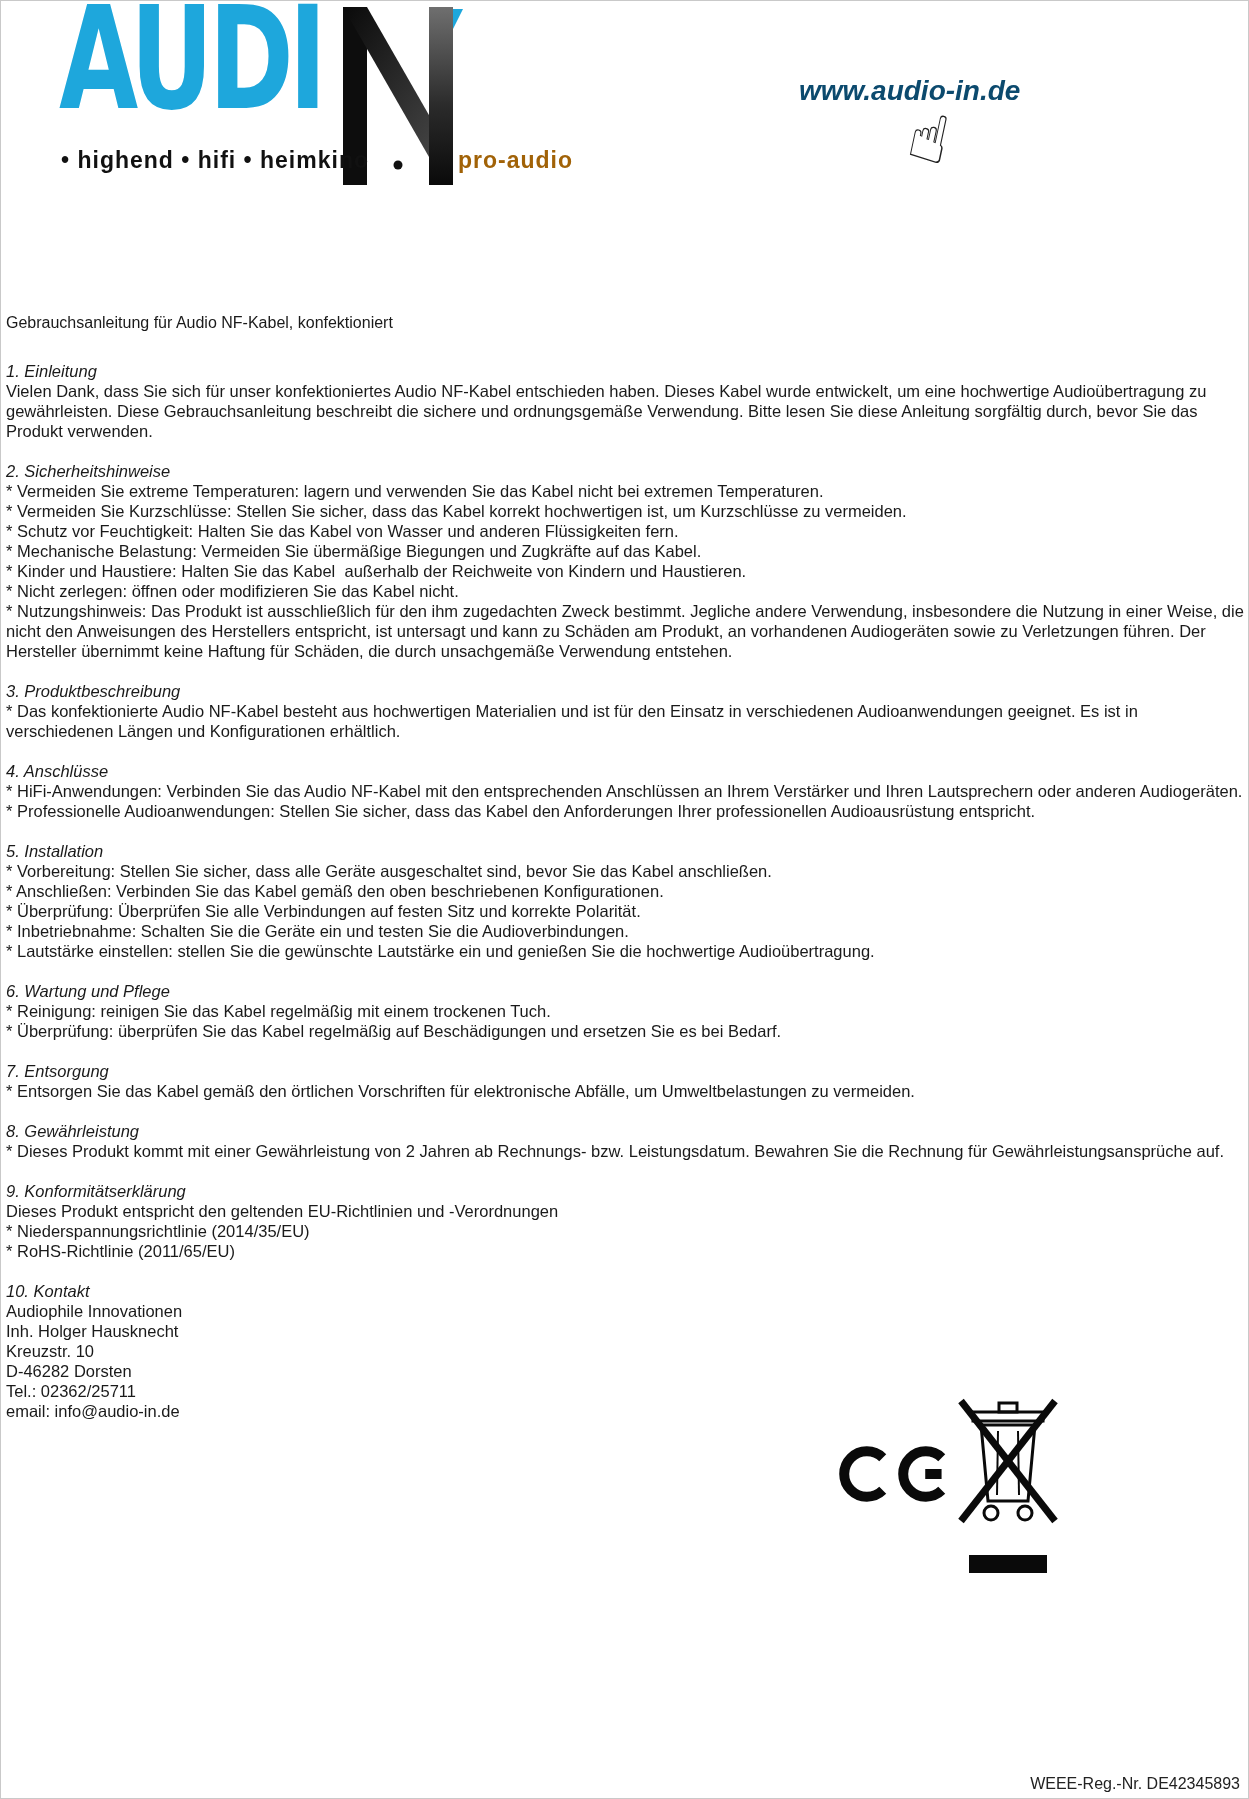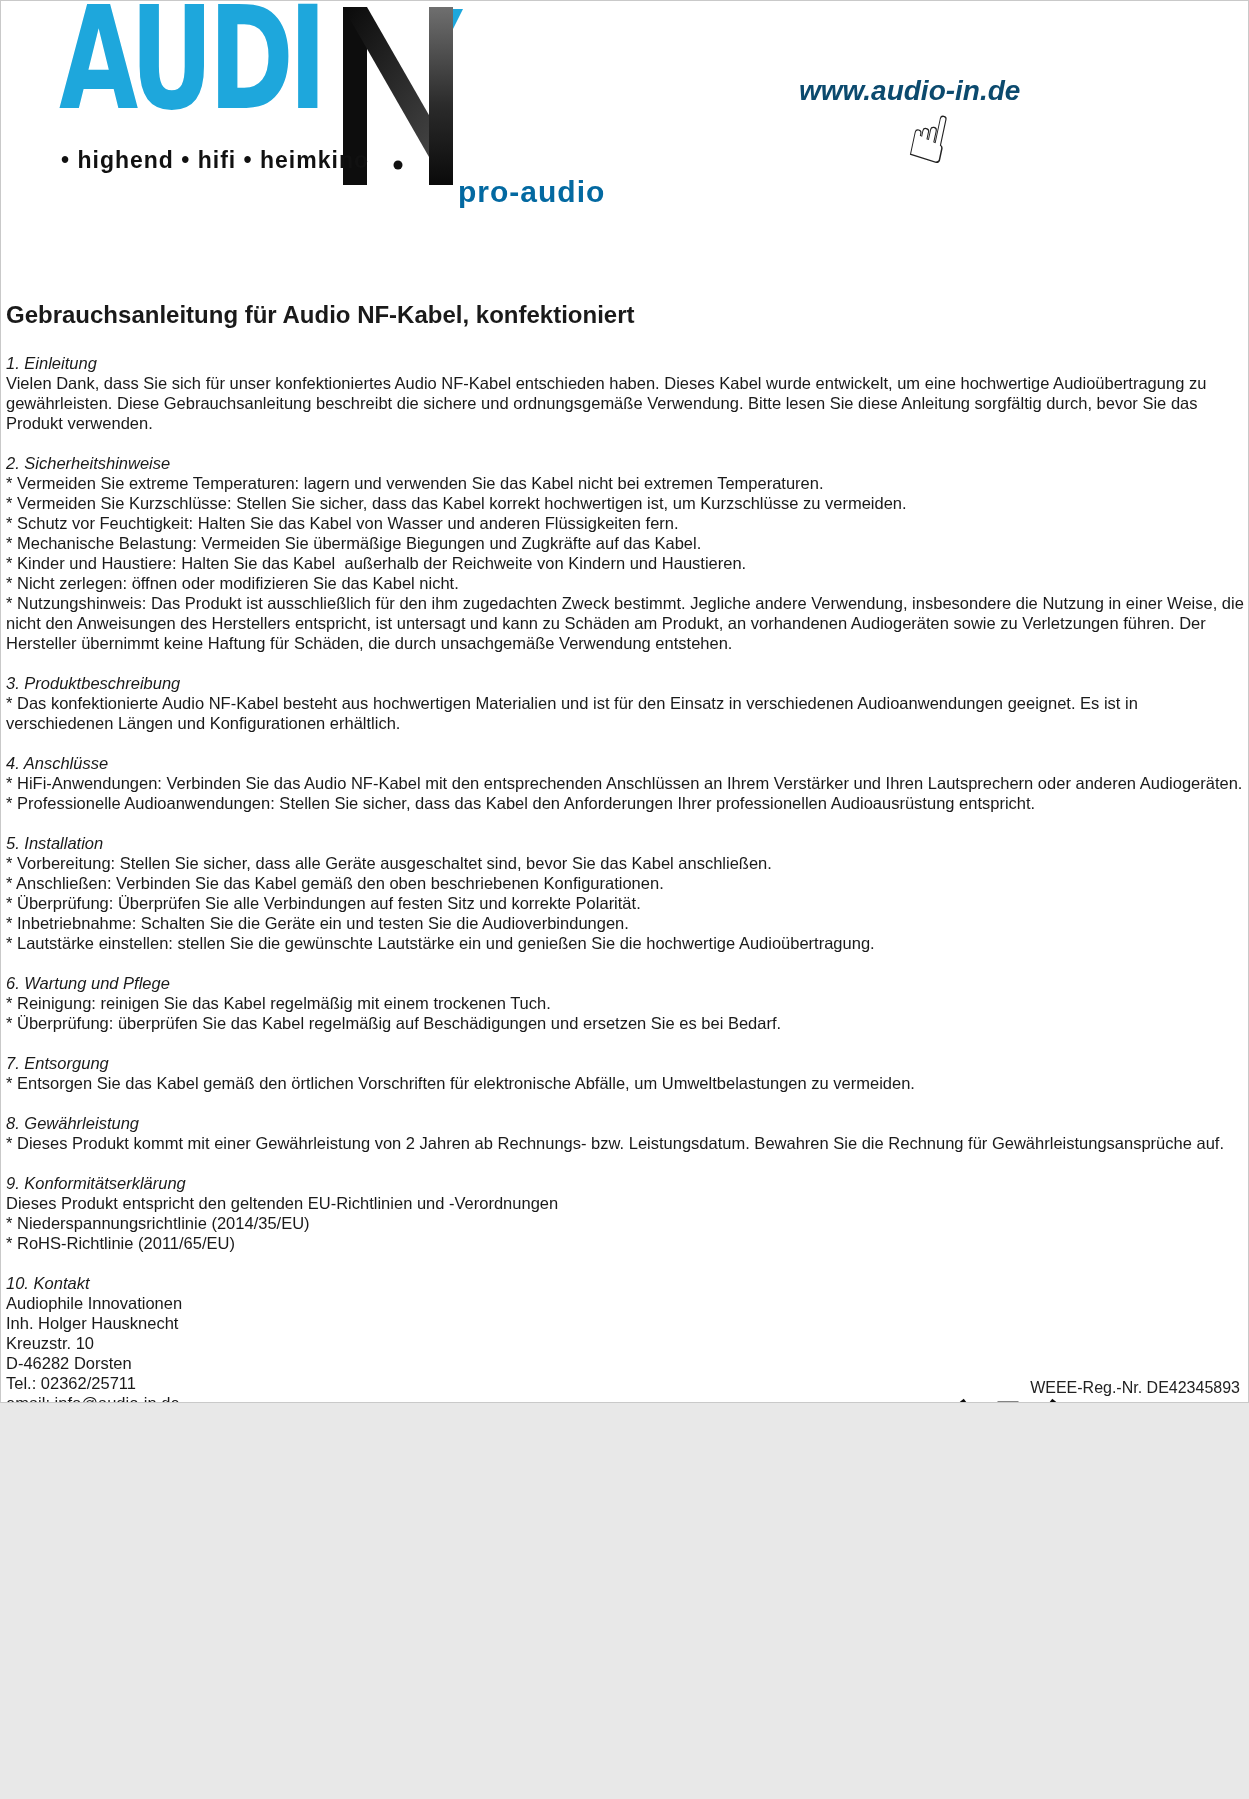--- a/index.html
+++ b/index.html
@@ -1,18 +1,18 @@
 <!DOCTYPE html>
 <html><head>
 <meta charset="utf-8">
 <style>
   html,body{margin:0;padding:0;background:#e8e8e8;}
   .page{
     position:relative;
-    width:1249px;height:1403px;
+    width:1249px;height:1799px;
     background:#ffffff;
     border:1px solid #c9c9c9;
     box-sizing:border-box;
     overflow:hidden;
     font-family:"Liberation Sans","DejaVu Sans",sans-serif;
     color:#1a1a1a;
   }
 
   
   .header{position:absolute;left:0;top:0;width:100%;height:230px;}
@@ -25,41 +25,40 @@
     white-space:nowrap;
   }
   .logo-n{position:absolute;left:332px;top:6px;}
   .tagline-left{
     position:absolute;left:60px;top:146px;
     font-size:23px;font-weight:700;letter-spacing:1px;color:#111;
     white-space:nowrap;
   }
   .tagline-right{
     position:absolute;left:457px;top:146px;
-    font-size:30px;font-weight:700;letter-spacing:1px;color:#0369a1;
+    font-size:23px;font-weight:700;letter-spacing:1px;color:#a16207;
     white-space:nowrap;
-    margin-top:28px;
   }
   .website{
     position:absolute;left:798px;top:74px;
     font-size:28px;font-weight:bold;font-style:italic;color:#0c4a6e;
     white-space:nowrap;
   }
   .hand-icon{
     position:absolute;left:908px;top:104px;
     font-size:66px;line-height:1;color:#222;
     transform:rotate(12deg);
   }
 
   
   .doc{
     position:absolute;left:5px;top:302px;width:1240px;
     font-size:16.5px;line-height:20px;
   }
-  .doc-title{font-size:24px;line-height:24px;margin:0 0 26px 0;font-weight:bold;}
+  .doc-title{font-size:16px;line-height:24px;margin:8px 0 26px 0;font-weight:normal;}
   .section{margin:8px 0 20px 0;}
   .section-heading{font-style:italic;}
   .section-line{white-space:pre-wrap;}
 
   
   .ce-mark{position:absolute;left:838px;top:1444px;}
   .weee-mark{position:absolute;left:952px;top:1372px;}
   .weee-reg{
     position:absolute;right:8px;bottom:5px;
     font-size:16px;color:#222;white-space:nowrap;

